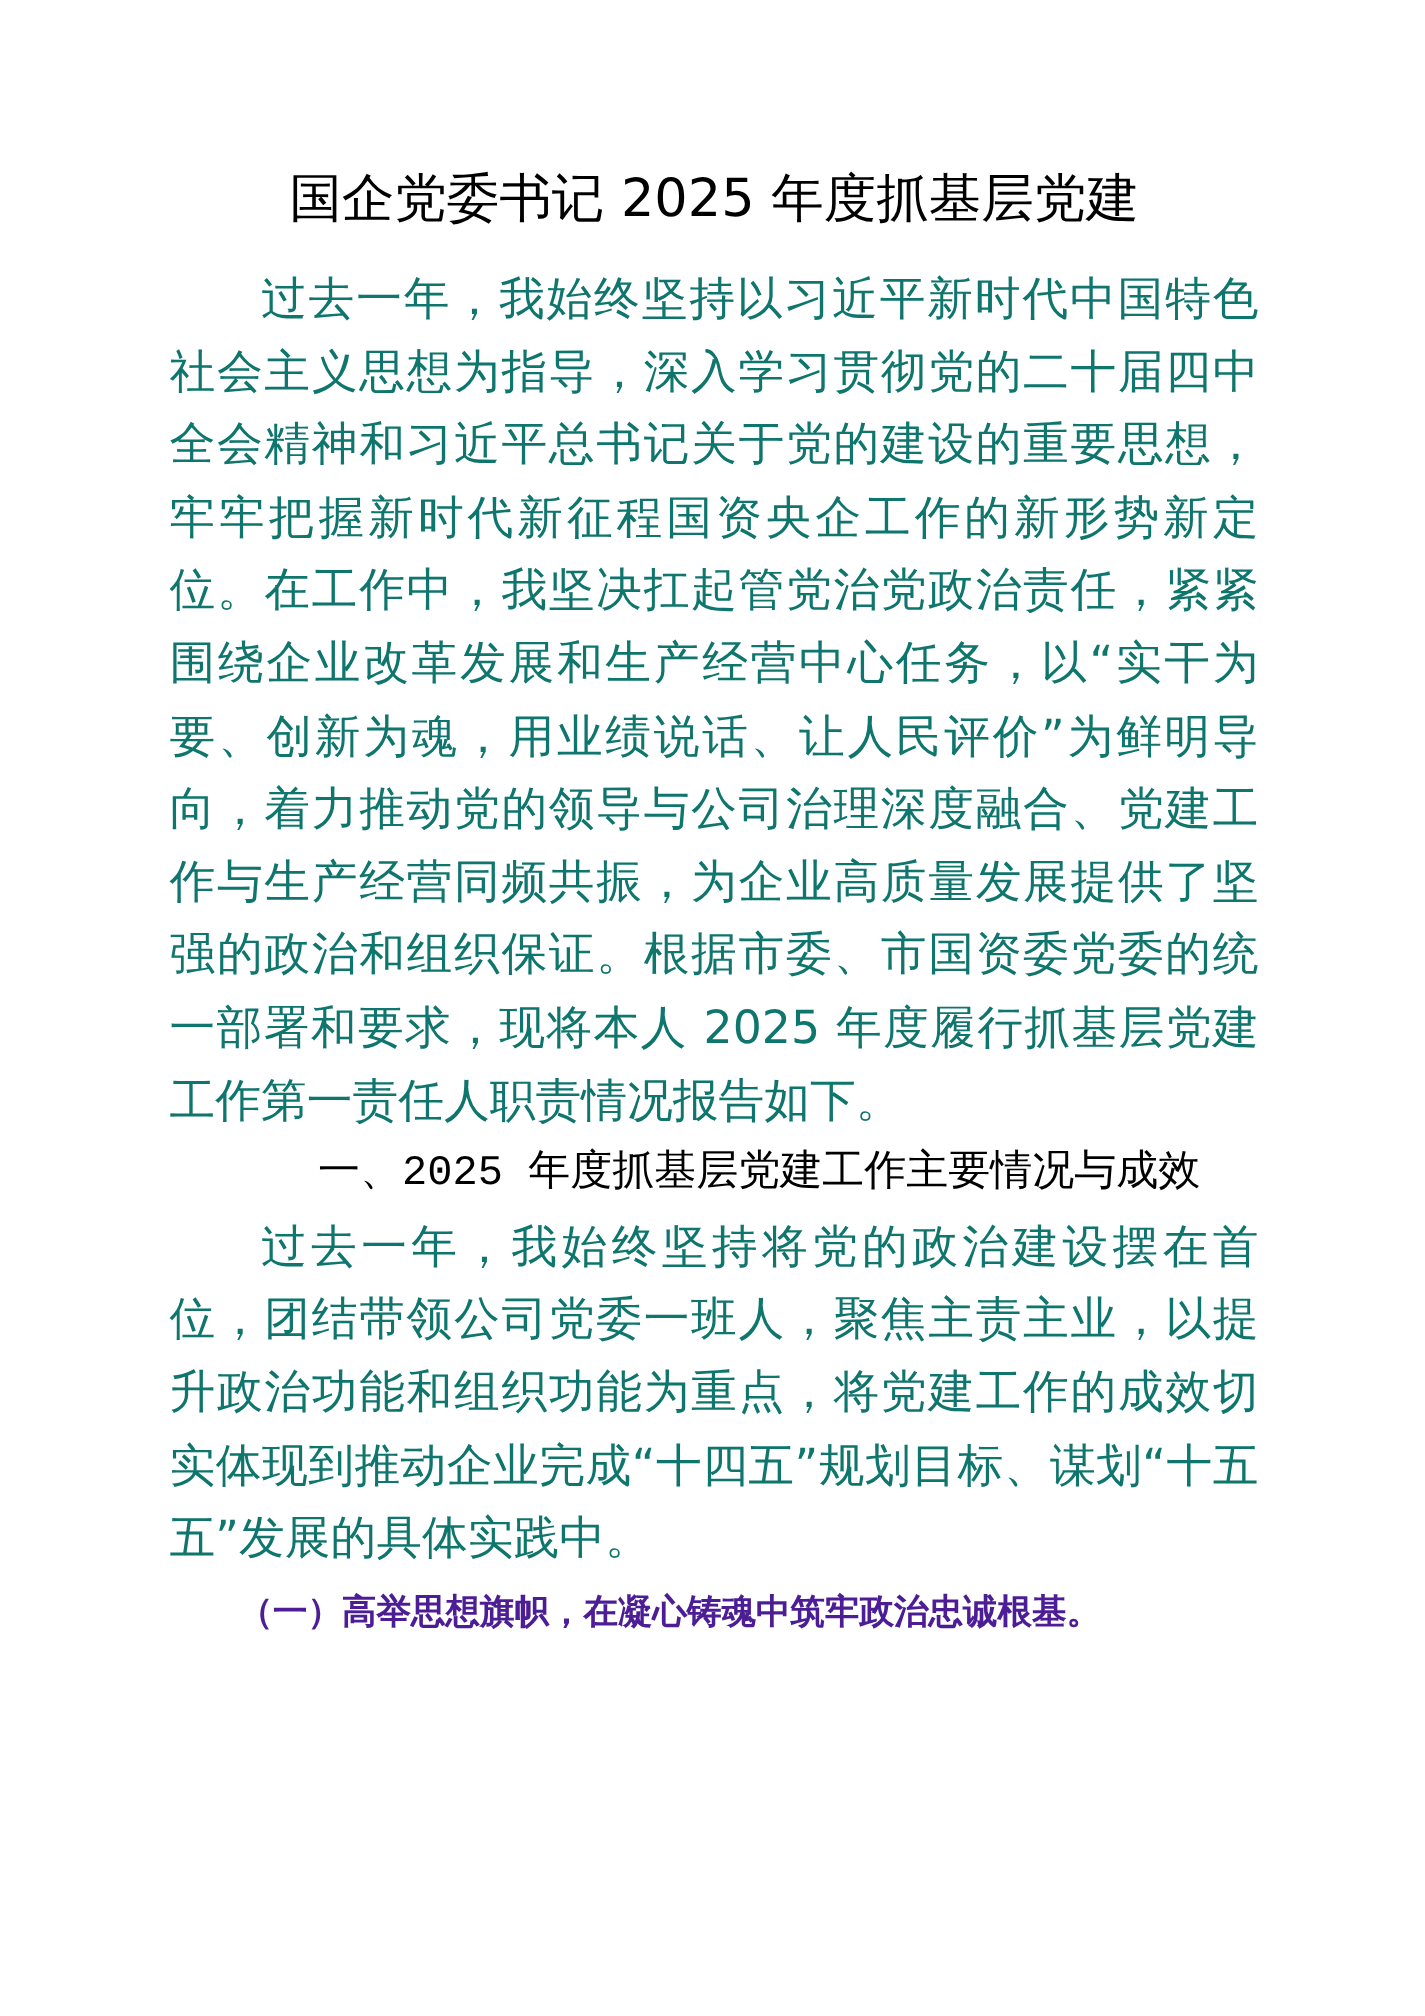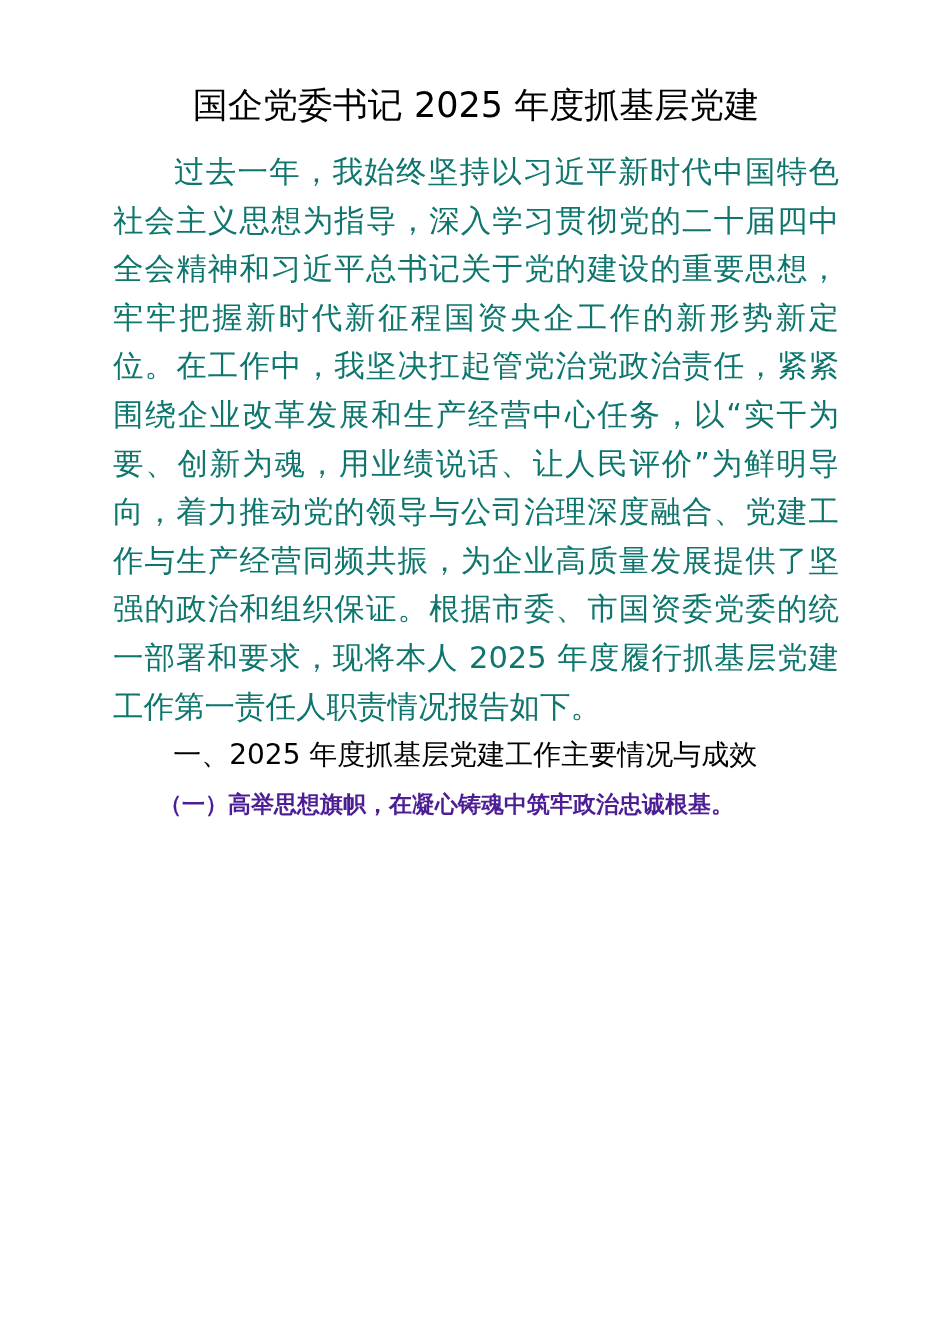--- a/index.html
+++ b/index.html
@@ -22,21 +22,21 @@
   .doc-body {
     position: absolute;
     left: 113px;
     top: 0;
     width: 726px;
   }
 
   
   .doc-title {
     margin: 0;
-    padding-top: 76px;
+    padding-top: 104px;
     text-align: center;
     font-size: 35px;
     line-height: 58px;
     font-weight: 400;
     letter-spacing: 0px;
     color: #000000;
   }
 
   .doc-title .title-line {
     display: block;
@@ -59,24 +59,25 @@
   .para.first-para {
     margin-top: 14px;
   }
 
   
   .section-heading {
     margin: 0;
     font-size: 28px;
     line-height: 48.6px;
     text-indent: 2.15em;
-    text-align: left;
+    text-align: center;
     font-weight: 400;
     color: #000000;
     white-space: nowrap;
+    font-family: Liberation Mono, monospace;
   }
 
   
   .sub-heading {
     margin: 0;
     font-size: 23px;
     line-height: 48.6px;
     text-indent: 2em;
     text-align: left;
     font-weight: 700;
@@ -91,17 +92,18 @@
   <div class="doc-body">
 
     <h1 class="doc-title">
       <span class="title-line">国企党委书记 2025 年度抓基层党建</span>
     </h1>
 
     <p class="para first-para">过去一年，我始终坚持以习近平新时代中国特色社会主义思想为指导，深入学习贯彻党的二十届四中全会精神和习近平总书记关于党的建设的重要思想，牢牢把握新时代新征程国资央企工作的新形势新定位。在工作中，我坚决扛起管党治党政治责任，紧紧围绕企业改革发展和生产经营中心任务，以“实干为要、创新为魂，用业绩说话、让人民评价”为鲜明导向，着力推动党的领导与公司治理深度融合、党建工作与生产经营同频共振，为企业高质量发展提供了坚强的政治和组织保证。根据市委、市国资委党委的统一部署和要求，现将本人 2025 年度履行抓基层党建工作第一责任人职责情况报告如下。</p>
 
     <p class="section-heading">一、2025 年度抓基层党建工作主要情况与成效</p>
 
+    <p class="para">过去一年，我始终坚持将党的政治建设摆在首位，团结带领公司党委一班人，聚焦主责主业，以提升政治功能和组织功能为重点，将党建工作的成效切实体现到推动企业完成“十四五”规划目标、谋划“十五五”发展的具体实践中。</p>
 
     <p class="sub-heading">（一）高举思想旗帜，在凝心铸魂中筑牢政治忠诚根基。</p>
 
   </div>
 </div>
 
 </body></html>

